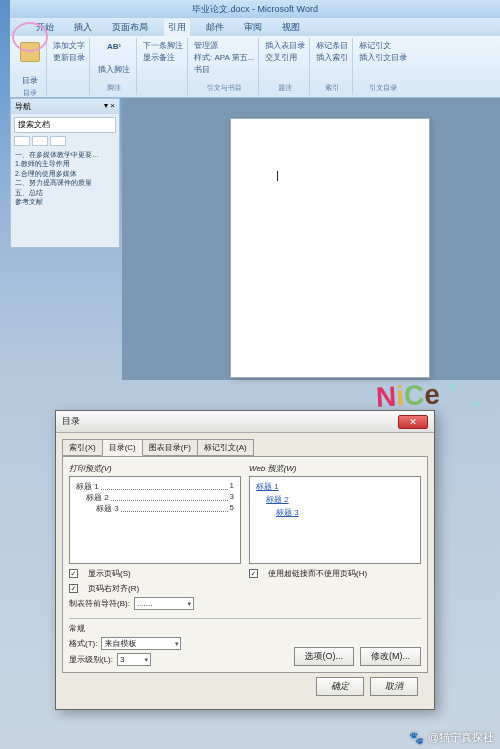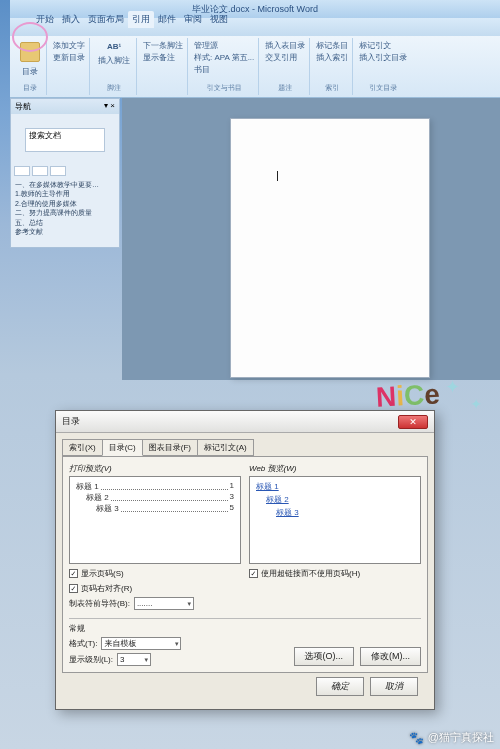--- a/index.html
+++ b/index.html
@@ -1,33 +1,33 @@
 <!DOCTYPE html>
 <html><head>
 <meta charset="utf-8">
 <style>
 * { box-sizing: border-box; margin: 0; padding: 0; font-family: "Microsoft YaHei", SimSun, sans-serif; }
 body { width: 500px; height: 749px; background: linear-gradient(180deg, #5b8fc7 0%, #7aa5d4 15%, #9cb8d8 30%, #b5c9dd 50%, #c8d6e4 100%); position: relative; overflow: hidden; }
 
 
 .word-window { position: absolute; top: 0; left: 10px; right: 0; height: 380px; }
 .title-bar { height: 18px; background: linear-gradient(180deg, #cde3f6, #aecfed); font-size: 9px; color: #2a5080; display: flex; align-items: center; justify-content: center; padding: 0 6px; }
-.ribbon-tabs { height: 18px; background: linear-gradient(180deg, #d9eaf9, #c3dbf0); display: flex; padding: 8px 22px; font-size: 9px; color: #2a5080; align-items: flex-end; }
+.ribbon-tabs { height: 18px; background: linear-gradient(180deg, #d9eaf9, #c3dbf0); display: flex; gap: 12px; padding: 0 22px; font-size: 9px; color: #2a5080; align-items: flex-end; }
 .ribbon-tabs span { padding: 2px 4px; cursor: default; }
 .ribbon-tabs span.active { background: #e9f2fb; border-radius: 2px 2px 0 0; }
 .ribbon { height: 62px; background: linear-gradient(180deg, #edf5fc, #d6e7f6); border-bottom: 1px solid #9bbcd9; display: flex; padding: 2px 4px; font-size: 8px; color: #395b85; gap: 2px; }
 .ribbon-group { border-right: 1px solid #b7d1e9; padding: 2px 4px; display: flex; flex-direction: column; justify-content: space-between; }
 .ribbon-group .items { display: flex; flex-direction: column; gap: 1px; }
 .ribbon-group .label { font-size: 7px; text-align: center; color: #5b7da3; }
-.big-btn { display: flex; flex-direction: column; align-items: center; gap: 4px; padding: 2px; }
+.big-btn { display: flex; flex-direction: column; align-items: center; gap: 13px; padding: 2px; }
 .big-btn .ico { width: 20px; height: 20px; background: #e8c874; border: 1px solid #c9a54f; border-radius: 2px; }
 .toc-circle { position: absolute; top: 22px; left: 2px; width: 36px; height: 30px; border: 2px solid #e99ad0; border-radius: 50%; pointer-events: none; }
 .nav-pane { position: absolute; left: 0; top: 98px; width: 110px; height: 150px; background: #e5eef7; border: 1px solid #a8c0d9; font-size: 8px; }
 .nav-pane .hdr { background: linear-gradient(#dce9f6,#c9ddee); padding: 2px 4px; display: flex; justify-content: space-between; }
-.nav-pane .search { margin: 14px; border: 1px solid #b3c6da; background: #fff; padding: 1px 3px; font-size: 8px; height: 24px; }
+.nav-pane .search { margin: 3px; border: 1px solid #b3c6da; background: #fff; padding: 1px 3px; font-size: 8px; height: 16px; }
 .nav-tabs { display: flex; gap: 2px; margin: 0 3px 2px; }
 .nav-tabs span { width: 16px; height: 10px; border: 1px solid #b3c6da; background: #fff; }
 .nav-tree { padding: 2px 4px; font-size: 7px; color: #2b4360; line-height: 1.35; }
 .nav-tree div { white-space: nowrap; overflow: hidden; }
 .doc-area { position: absolute; left: 112px; top: 98px; right: 0; bottom: 0; background: #7d98b2; }
 .page { position: absolute; left: 108px; top: 20px; width: 200px; height: 260px; background: #fdfdfd; border: 1px solid #9faebf; box-shadow: 2px 2px 6px rgba(0,0,0,.15); }
 .cursor { position: absolute; top: 52px; left: 46px; width: 1px; height: 10px; background: #222; }
 
 
 .nice { position: absolute; top: 380px; right: 60px; font-size: 28px; font-weight: 700; transform: rotate(-3deg); font-family: "Comic Sans MS", cursive; }
@@ -45,21 +45,21 @@
 .tab-panel { border: 1px solid #999; padding: 6px; background: #f5f3ed; min-height: 210px; position: relative; }
 .two-col { display: flex; gap: 8px; }
 .col { flex: 1; }
 .col-label { font-size: 8px; margin-bottom: 2px; font-style: italic; }
 .preview-box { border: 1px solid #888; background: #fff; height: 88px; padding: 4px 6px; font-size: 8px; color: #333; overflow: hidden; }
 .preview-box .toc-line { display: flex; }
 .preview-box .toc-line .t { flex: 0 0 auto; }
 .preview-box .toc-line .d { flex: 1; border-bottom: 1px dotted #777; margin: 0 2px 2px; }
 .preview-box .toc-line .p { flex: 0 0 auto; }
 .web-link { color: #2a57b4; text-decoration: underline; display: block; margin-bottom: 2px; }
-.chk-row { display: flex; align-items: center; gap: 3px; font-size: 8px; margin-top: 4px; }
+.chk-row { display: flex; align-items: center; gap: 10px; font-size: 8px; margin-top: 4px; }
 .chk { width: 9px; height: 9px; border: 1px solid #666; background: #fff; display: inline-flex; align-items: center; justify-content: center; font-size: 7px; line-height: 1; }
 .sel { border: 1px solid #888; background: #fff; padding: 0 2px; font-size: 8px; height: 13px; display: inline-flex; align-items: center; justify-content: space-between; min-width: 60px; }
 .sel::after { content: "▾"; font-size: 7px; color: #555; }
 .form-row { display: flex; align-items: center; gap: 4px; font-size: 8px; margin-top: 3px; }
 .btn { border: 1px solid #888; background: linear-gradient(#fdfdfd,#e6e5df); padding: 2px 10px; font-size: 9px; min-width: 48px; text-align: center; }
 .dlg-footer { display: flex; justify-content: flex-end; gap: 6px; padding: 4px 10px 0; font-style: italic; }
 .opt-row { display: flex; justify-content: flex-end; gap: 6px; position: absolute; right: 6px; bottom: 6px; }
 
 
 .wm { position: absolute; bottom: 4px; right: 6px; color: #fff; font-size: 11px; text-shadow: 0 0 3px rgba(0,0,0,.6); display: flex; align-items: center; gap: 4px; }

